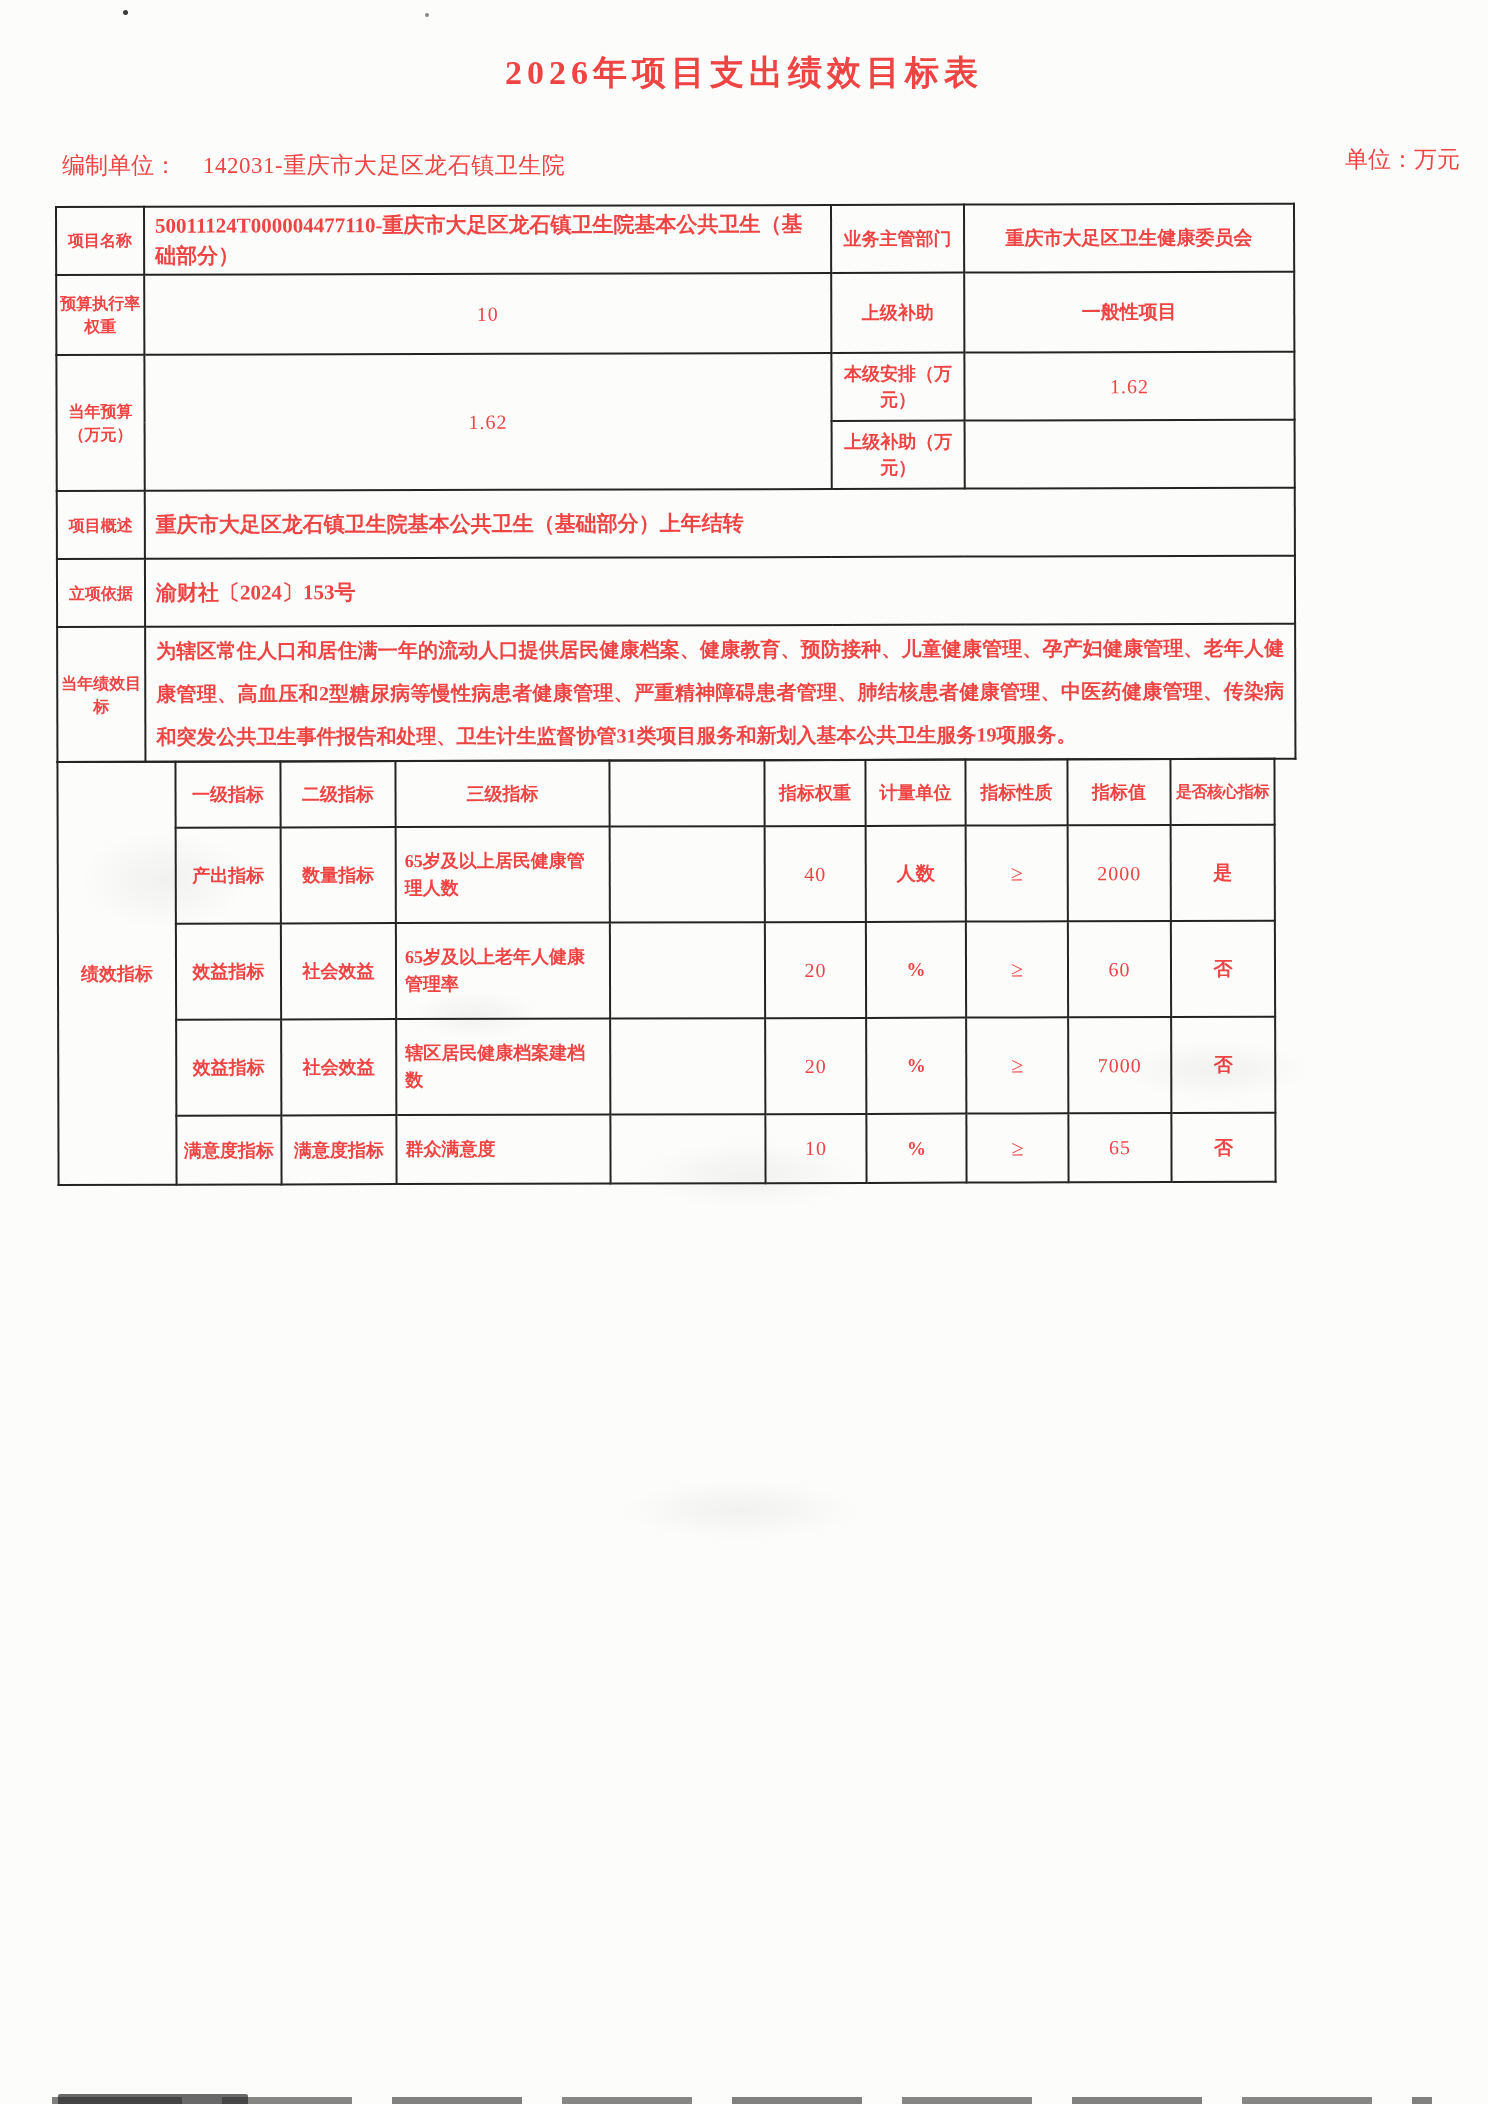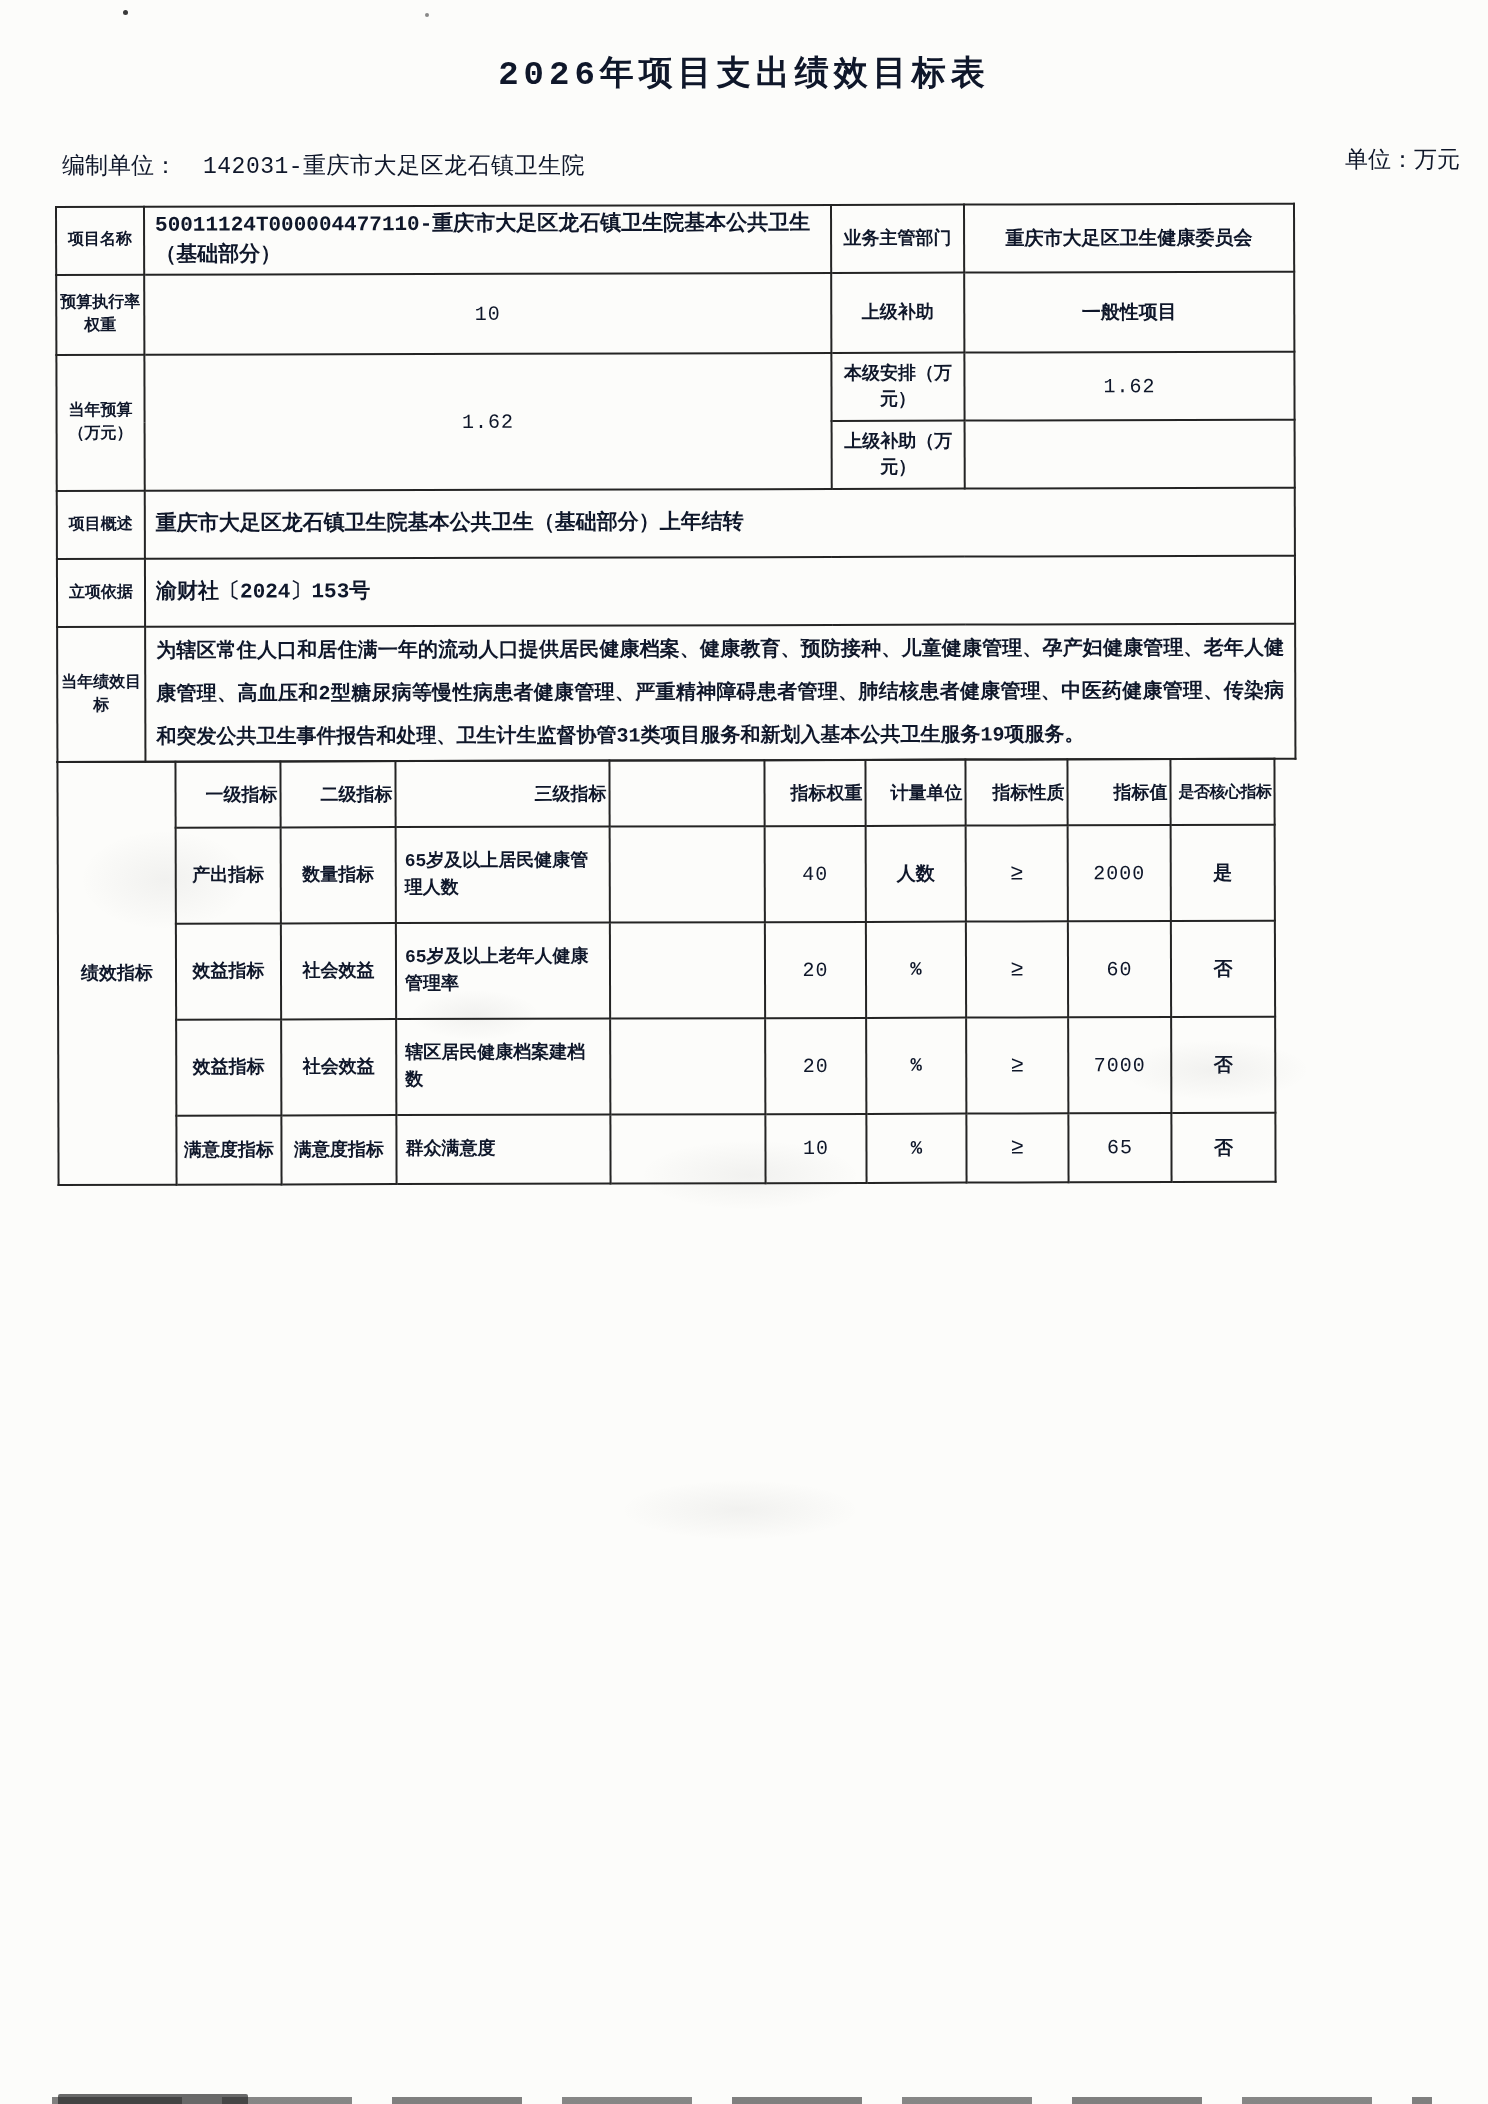--- a/index.html
+++ b/index.html
@@ -1,19 +1,19 @@
 <!DOCTYPE html>
 <html><head>
 <meta charset="utf-8">
 <style>
   html,body{margin:0;padding:0;background:#d9d9d4;}
   .page{
     position:relative;width:1488px;height:2104px;margin:0 auto;
-    background:#fcfcfa;color:#0f172a;overflow:hidden;
-    font-family:Liberation Mono, monospace;
+    background:#fcfcfa;color:#ef4444;overflow:hidden;
+    font-family:Liberation Serif, serif;
   }
   .title{
     position:absolute;top:50px;left:0;width:100%;margin:0;
     text-align:center;font-size:34px;font-weight:700;letter-spacing:5px;
   }
   .meta{position:absolute;top:150px;left:62px;right:20px;height:34px;font-size:23px;}
   .meta .pb-label{font-weight:500;}
   .meta .pb-value{margin-left:26px;font-weight:500;letter-spacing:0.5px;}
   .meta .unit{position:absolute;right:8px;top:-6px;font-weight:500;margin-left:8px;}
   .sheet{position:absolute;top:206px;left:55px;transform:rotate(-0.15deg);transform-origin:top left;}
@@ -23,21 +23,21 @@
   table.t2{width:1217px;margin-top:-2px;}
   .lbl{text-align:center;font-size:16px;font-weight:600;padding:16px 2px;line-height:1.45;word-break:break-all;}
   .lbl2{text-align:center;font-size:18px;font-weight:600;padding:1px 6px;line-height:1.45;word-break:break-all;}
   .txt{text-align:left;font-size:21px;font-weight:600;padding:2px 10px;line-height:1.45;word-break:break-all;}
   .ctr{text-align:center;font-size:19px;font-weight:600;word-break:break-all;border-radius:15px;}
   .num{text-align:center;font-size:20px;font-weight:400;letter-spacing:1px;}
   .goal{
     text-align:justify;font-size:20px;font-weight:700;line-height:43px;
     padding:2px 10px;word-break:break-all;vertical-align:top;
   }
-  .hdr{text-align:right;font-size:18px;font-weight:600;padding:16px 2px;word-break:keep-all;}
+  .hdr{text-align:center;font-size:18px;font-weight:600;padding:16px 2px;word-break:keep-all;}
   .hdr.tight{font-size:16px;letter-spacing:-0.5px;white-space:nowrap;}
   .l3{text-align:left;font-size:18px;font-weight:600;padding:20px 8px;line-height:1.5;word-break:break-all;}
   .sym{text-align:center;font-size:22px;font-weight:400;}
   
   .dot{position:absolute;background:#3a3a3a;border-radius:50%;}
   .smudge{position:absolute;border-radius:50%;background:radial-gradient(closest-side,rgba(40,40,40,0.05),rgba(40,40,40,0));}
   .edge-marks{
     position:absolute;bottom:0;left:52px;width:1380px;height:7px;opacity:.6;
     background:repeating-linear-gradient(90deg,#2d2d2d 0 130px,transparent 130px 170px,#383838 170px 300px,transparent 300px 340px);
   }

